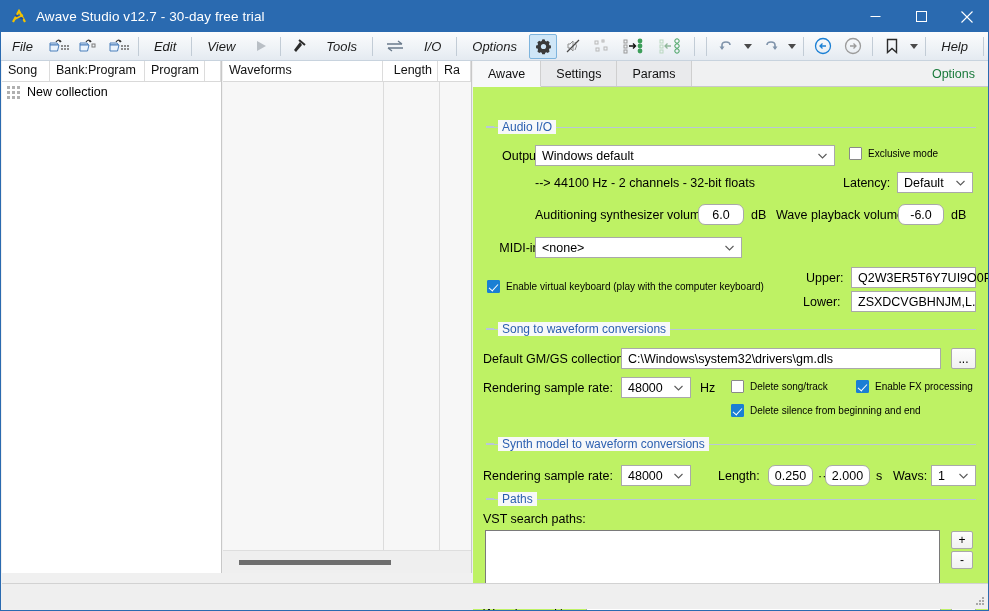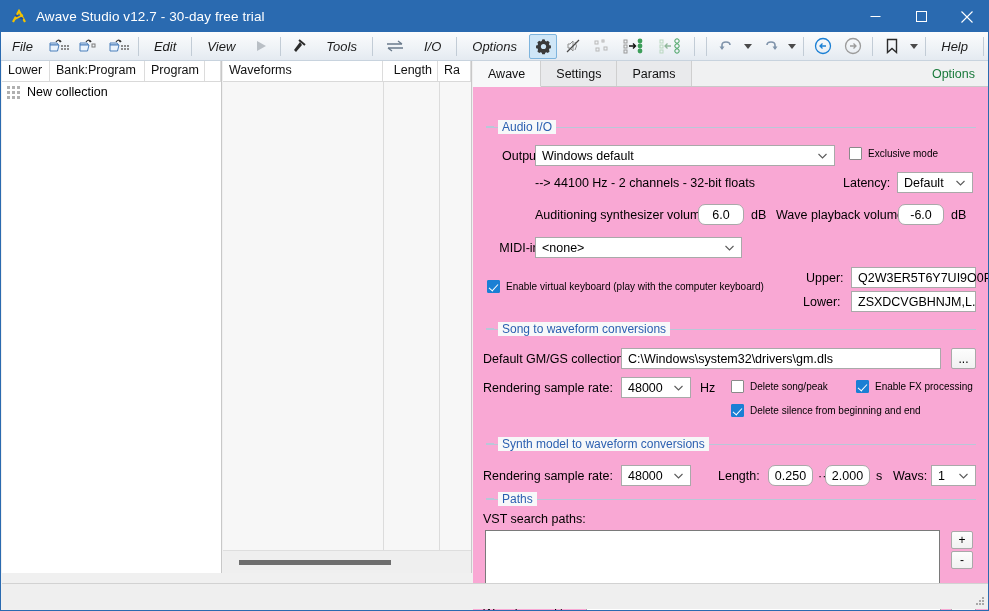--- a/index.html
+++ b/index.html
@@ -196,21 +196,21 @@
   .options-link {
     color: #1a7a3c;
     font-size: 12.5px;
     padding: 0 14px 0 0;
     display: flex; align-items: center; height: 25px;
   }
   .panel-body {
     position: relative;
     padding: 0;
     height: 524px;
-    background: #f9a8d4;
+    background: #bef264;
   }
 
   
   .group {
     position: absolute;
     left: 13px;
     width: 490px;
   }
   .group-title {
     position: absolute;
@@ -544,21 +544,21 @@
           <path d="M0 0 L4 5 L8 0z" fill="#4a4a4a"></path>
         </svg>
     </div>
     <div class="msep"></div>
     <div class="mitem">Help</div>
     <div class="msep"></div>
   </div>
 
   <div class="left-panel">
     <div class="colhead">
-      <div class="ch" style="width:48px">Lower</div>
+      <div class="ch" style="width:48px">Song</div>
       <div class="ch" style="width:95px">Bank:Program</div>
       <div class="ch" style="width:60px">Program</div>
       <div class="ch" style="flex:1"></div>
     </div>
     <div class="tree-row">
       <span class="grid-icon">
         <svg width="14" height="13" viewBox="0 0 14 13">
           <g fill="#b0b0b0">
             <rect x="0" y="0" width="3" height="3"></rect>
               <rect x="5" y="0" width="3" height="3"></rect>
@@ -678,21 +678,21 @@
         <span>48000</span>
         <span class="arrow">
           <svg width="9" height="6" viewBox="0 0 9 6">
               <path d="M0.5 1 L4.5 5 L8.5 1" stroke="#5a5a5a" stroke-width="1.1" fill="none"></path>
             </svg>
         </span>
       </div>
       <div class="lbl" style="left:227px; top:294px;">Hz</div>
       <div class="cbx" style="left:258px; top:293px;">
         <span class="box"></span>
-        <span>Delete song/peak</span>
+        <span>Delete song/track</span>
       </div>
       <div class="cbx" style="left:383px; top:293px;">
         <span class="box checked"></span>
         <span>Enable FX processing</span>
       </div>
 
       <div class="cbx" style="left:258px; top:317px;">
         <span class="box checked"></span>
         <span>Delete silence from beginning and end</span>
       </div>

